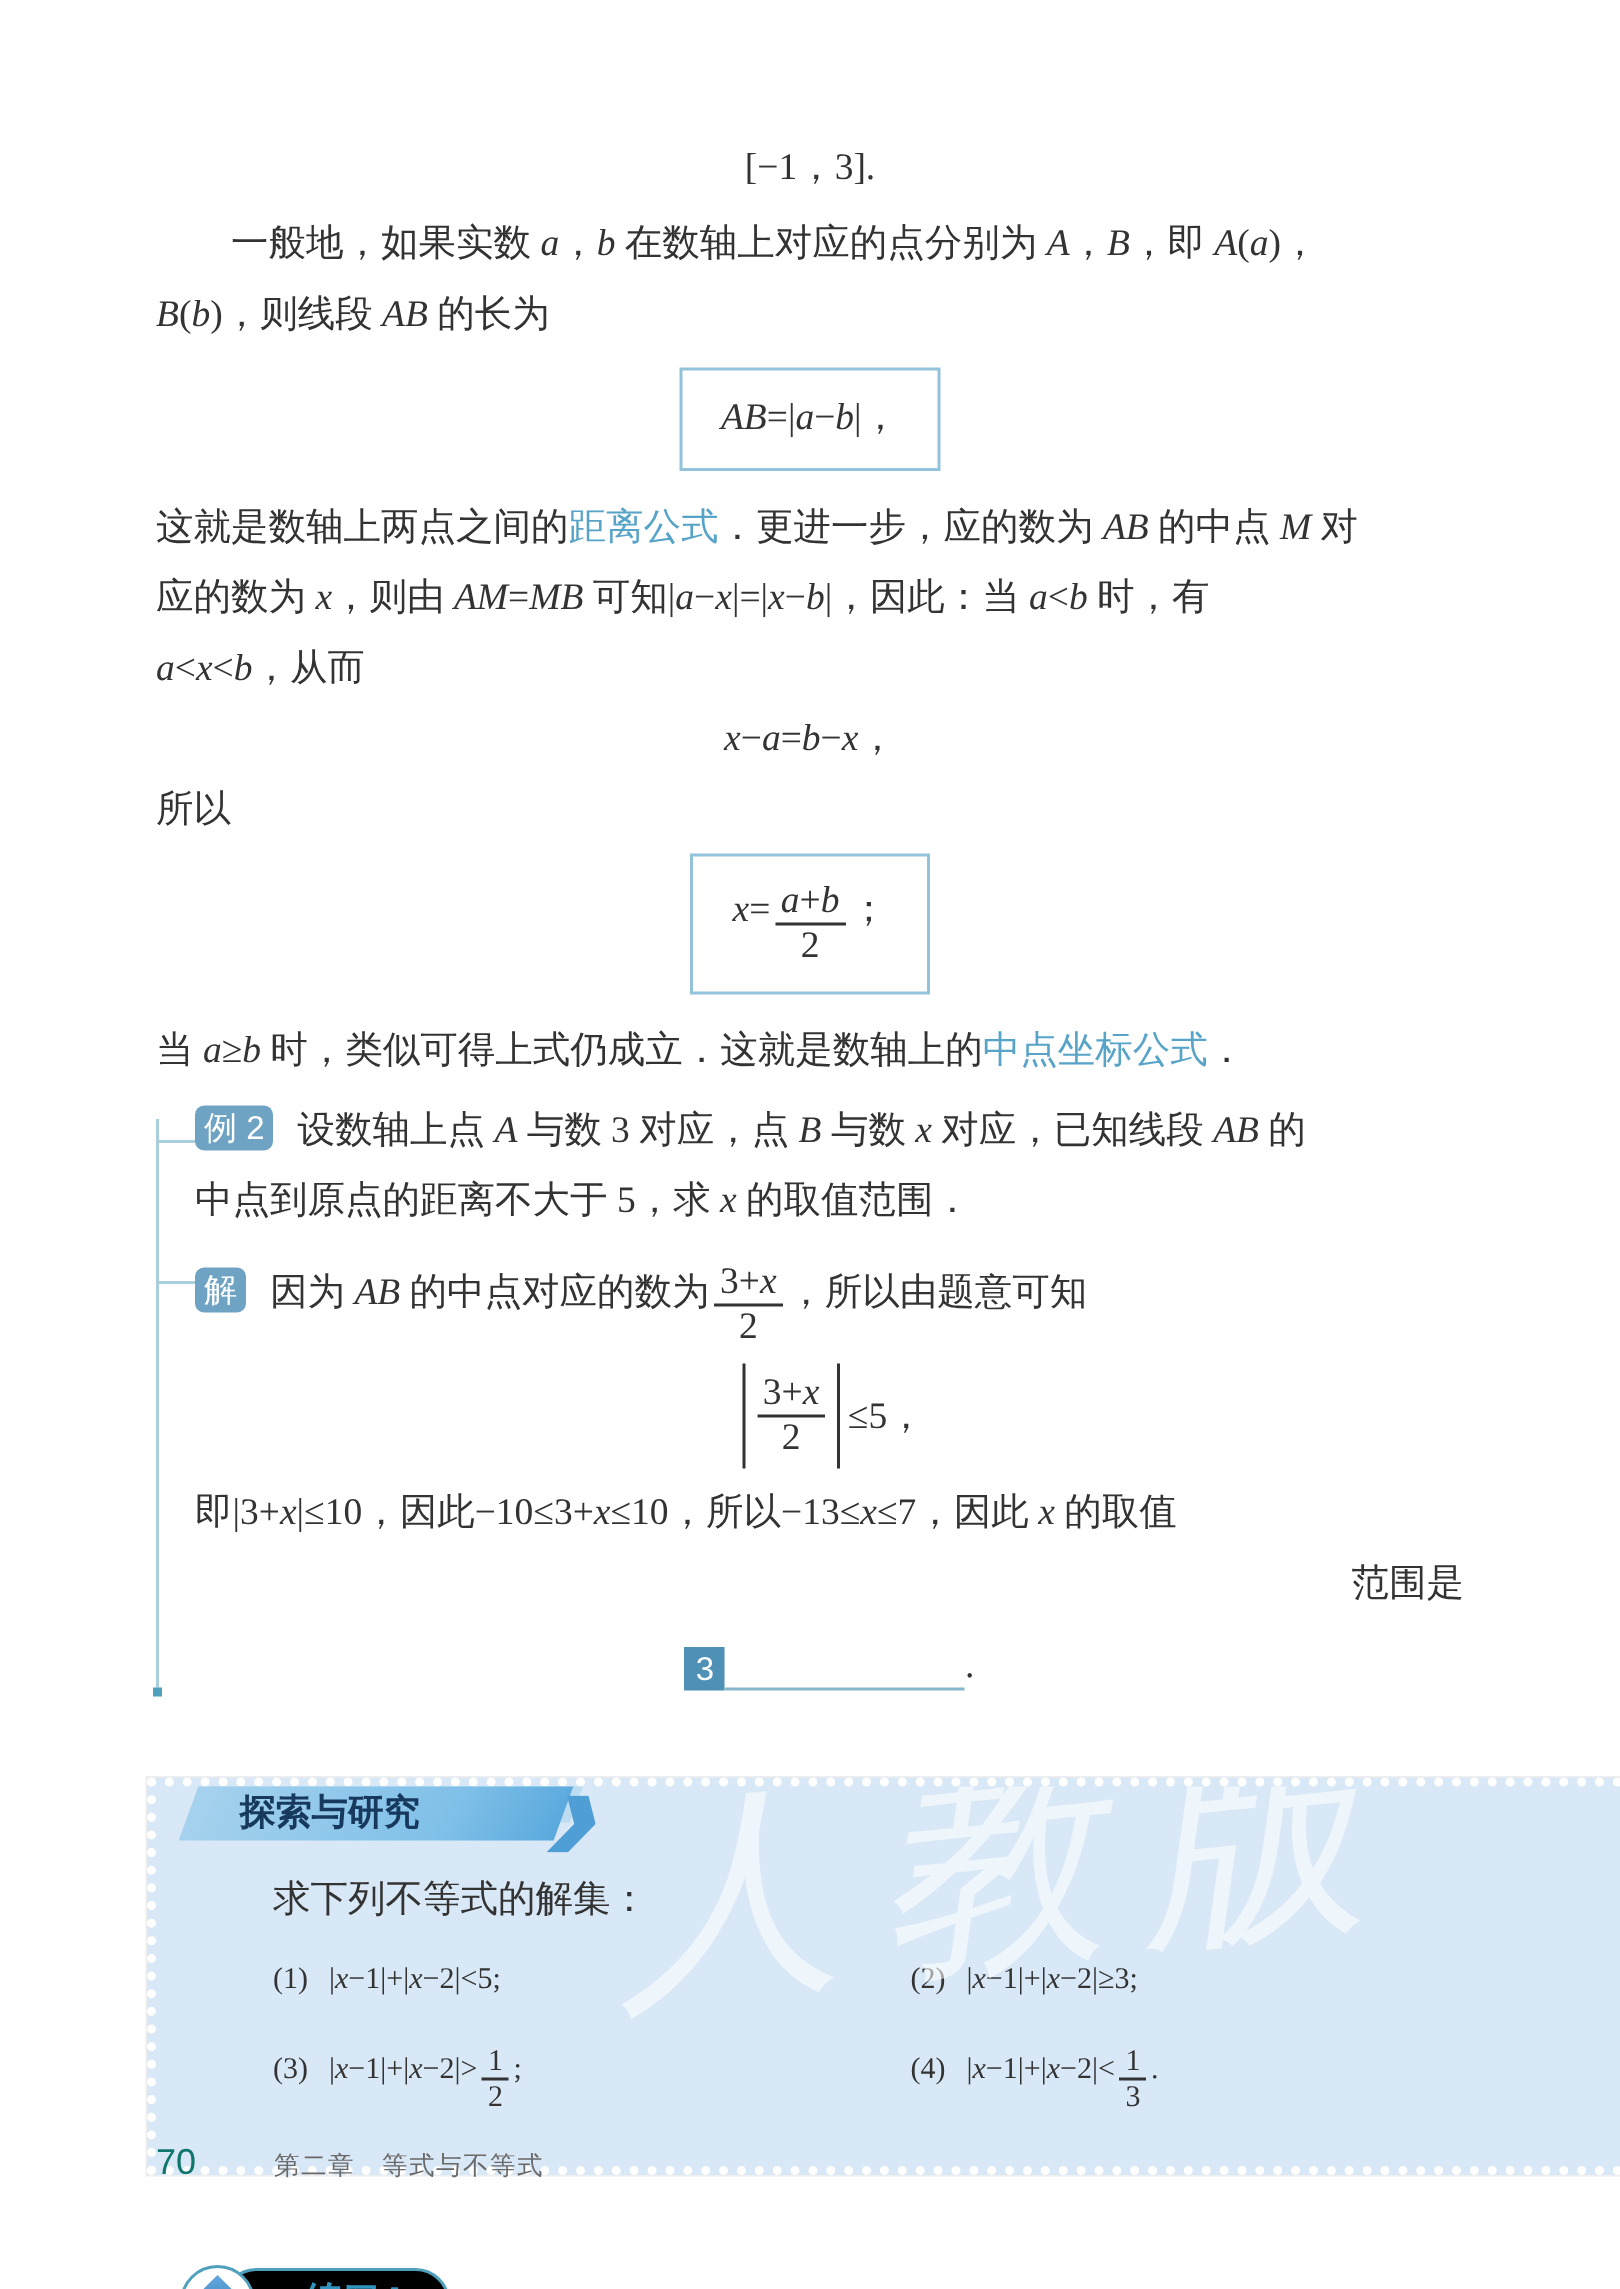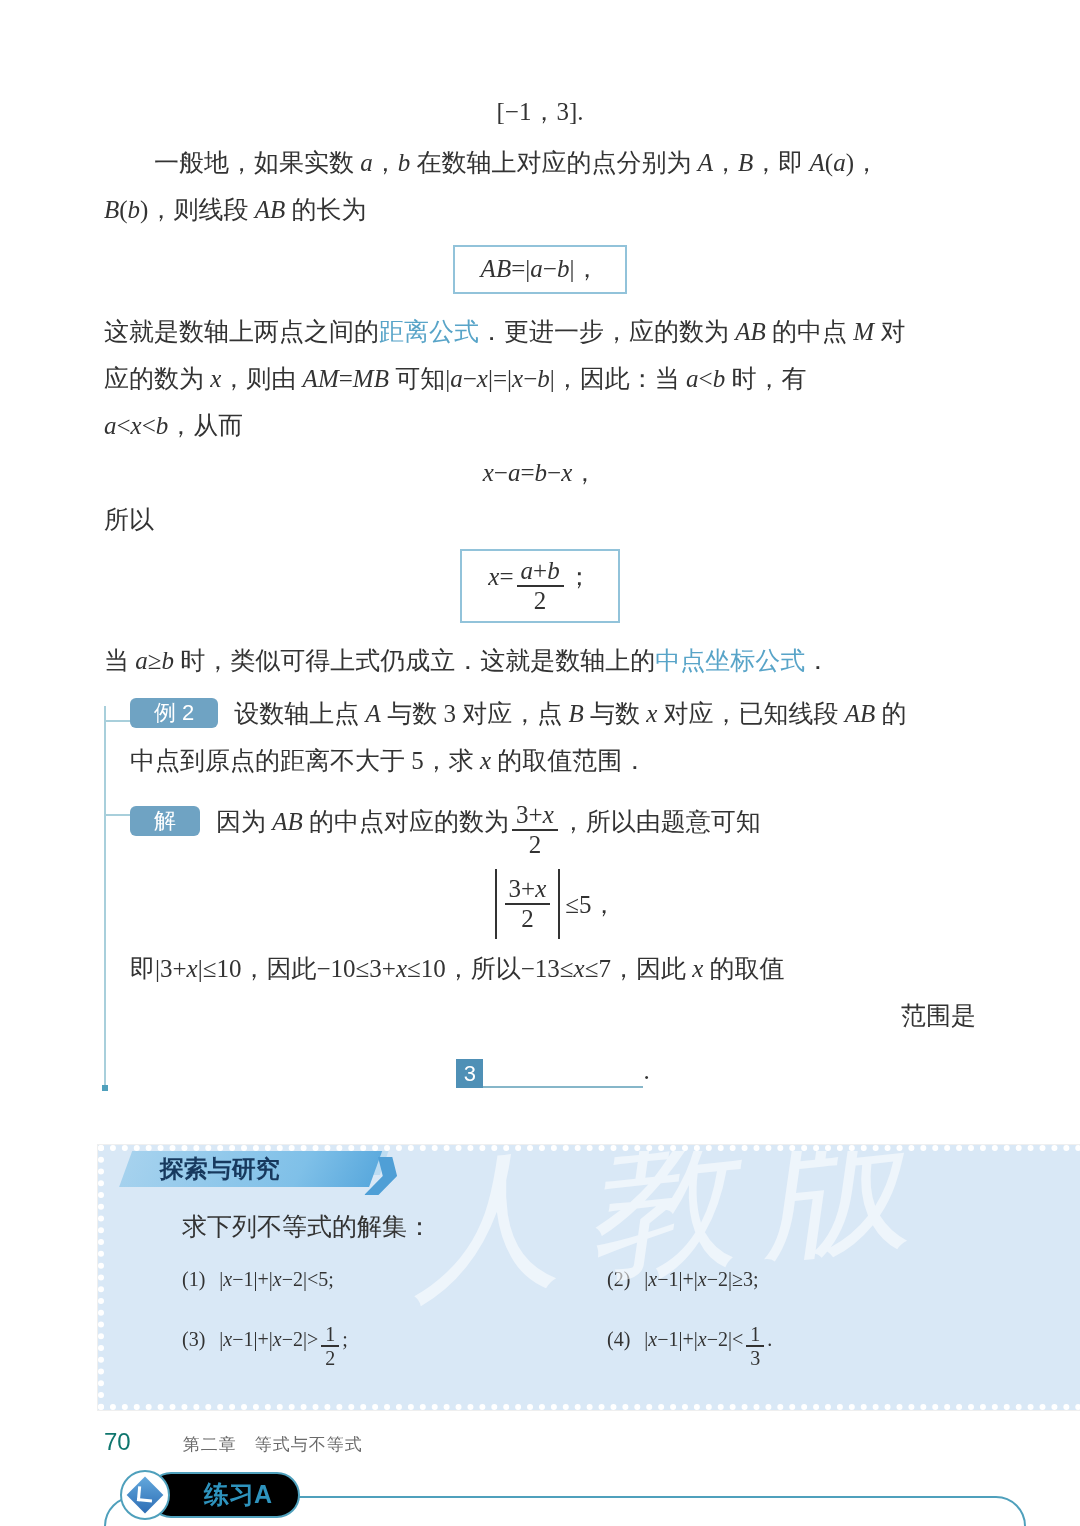--- a/index.html
+++ b/index.html
@@ -9,31 +9,31 @@
     color:#333;overflow:hidden;
   }
   .content{width:872px;margin-left:104px;padding-top:88px;font-size:25px;line-height:47px;}
   
   .m{font-style:italic;}
   .r{font-style:normal;}
   .hl{color:#58a4c8;}
   .center{text-align:center;}
   .indent{text-indent:2em;}
   
-  .fbox{display:inline-block;border:2px solid #92c3da;padding:6px 26px;line-height:1.3;background:#fff;}
+  .fbox{display:inline-block;border:2px solid #92c3da;padding:16px 26px;line-height:1.3;background:#fff;}
   .fbox-wrap{text-align:center;margin:12px 0 14px 0;}
   
   .frac{display:inline-block;vertical-align:-0.95em;text-align:center;line-height:1.12;margin:0 3px;}
   .frac .fnum{display:block;border-bottom:2px solid #333;padding:0 4px;}
   .frac .fden{display:block;}
   .frac .fnum:empty,.frac .fden:empty{display:none;border:none;}
   
   .badge{display:inline-block;background:#6fa3c3;color:#fff;border-radius:6px;
     font-family:"Liberation Sans","DejaVu Sans",sans-serif;font-size:22px;line-height:30px;
-    padding:0 24px;vertical-align:2px;margin-right:16px;}
+    padding:0 6px;vertical-align:2px;margin-right:16px;}
   
   .example{position:relative;padding-left:26px;margin-top:6px;}
   .example .vrule{position:absolute;left:0;top:16px;bottom:6px;width:2px;background:#a8cfdb;}
   .example .vrule-dot{position:absolute;left:-2px;bottom:0;width:6px;height:6px;background:#4fa0bc;}
   .example .tick{position:absolute;left:0;width:26px;height:2px;background:#a8cfdb;}
   
   .disp{display:flex;justify-content:center;align-items:center;margin:10px 0 6px 0;}
   .absbar{display:inline-block;width:2px;height:70px;background:#333;margin:0 5px;}
   
   .blank-line{text-align:center;margin-top:12px;line-height:40px;}

